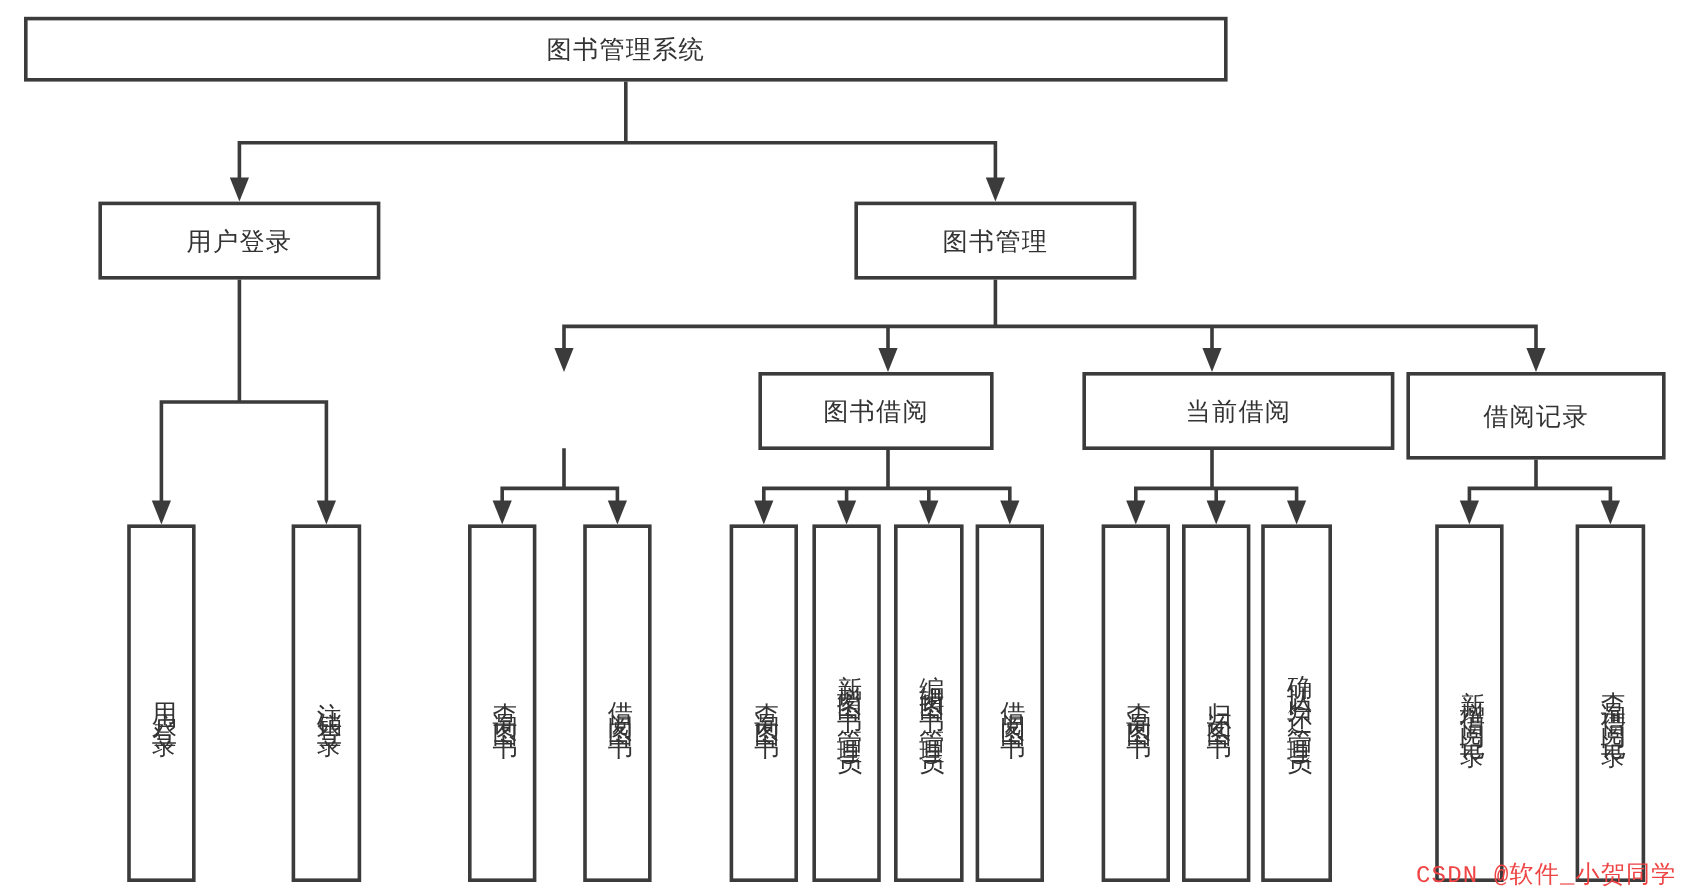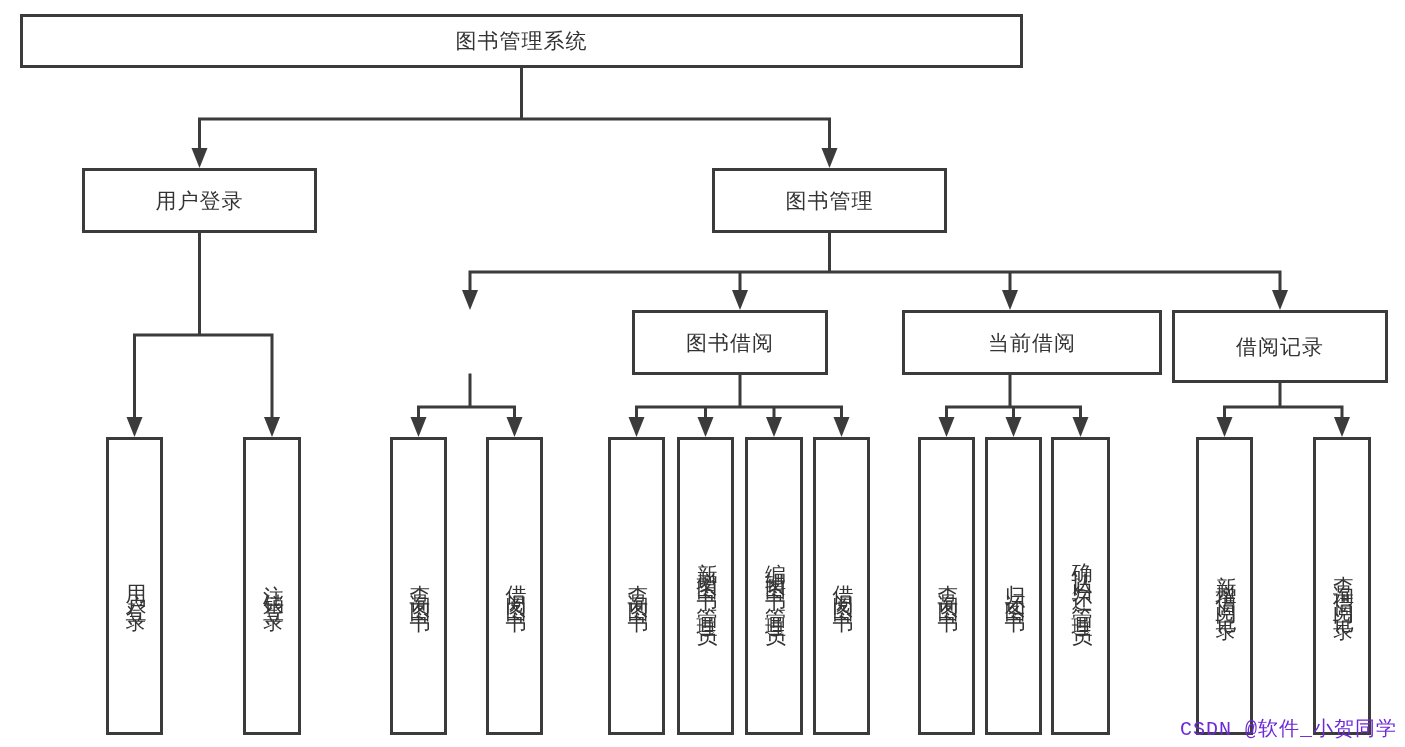--- a/index.html
+++ b/index.html
@@ -43,21 +43,21 @@
     text-orientation: mixed;
     font-size: 21px;
     line-height: 1;
     letter-spacing: 9px;
   }
   .watermark {
     position: absolute;
     right: 8px;
     bottom: 5px;
     font-size: 20px;
-    color: #6d28d9;
+    color: #ef4444;
     letter-spacing: 1px;
     white-space: nowrap;
     z-index: 5;
   }
 </style>
 </head>
 <body>
 
 <div class="stage">
 

